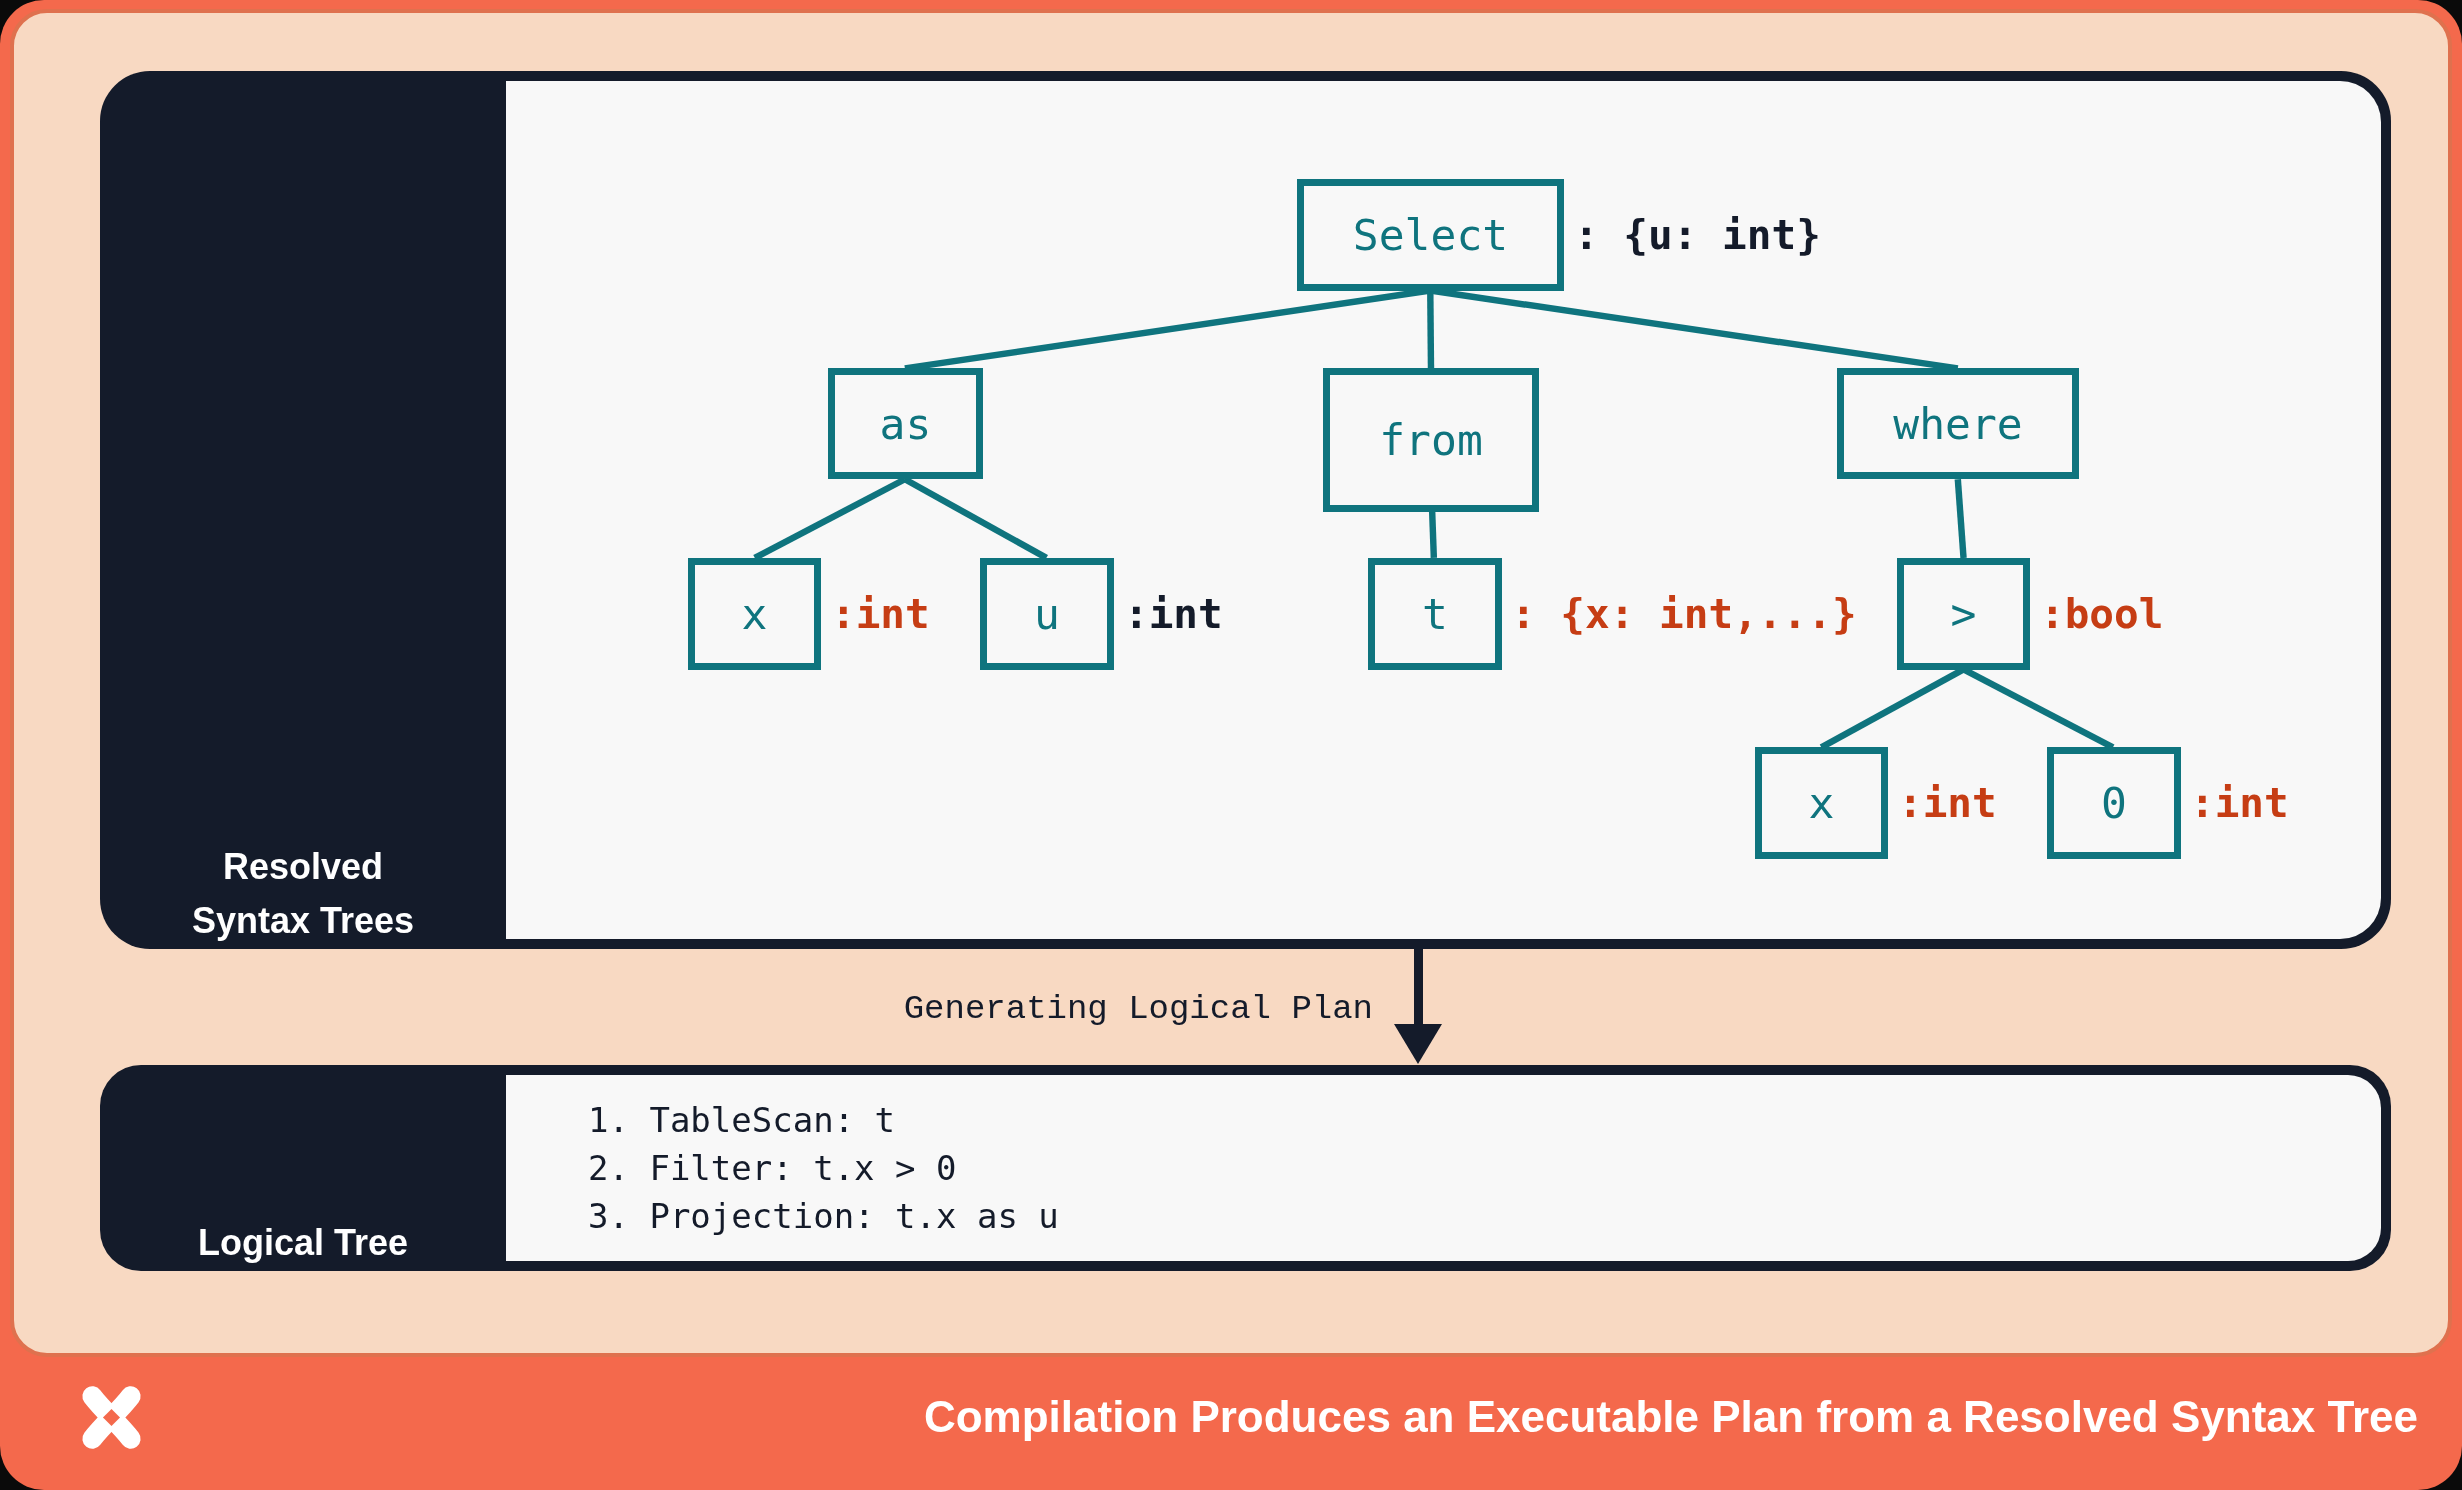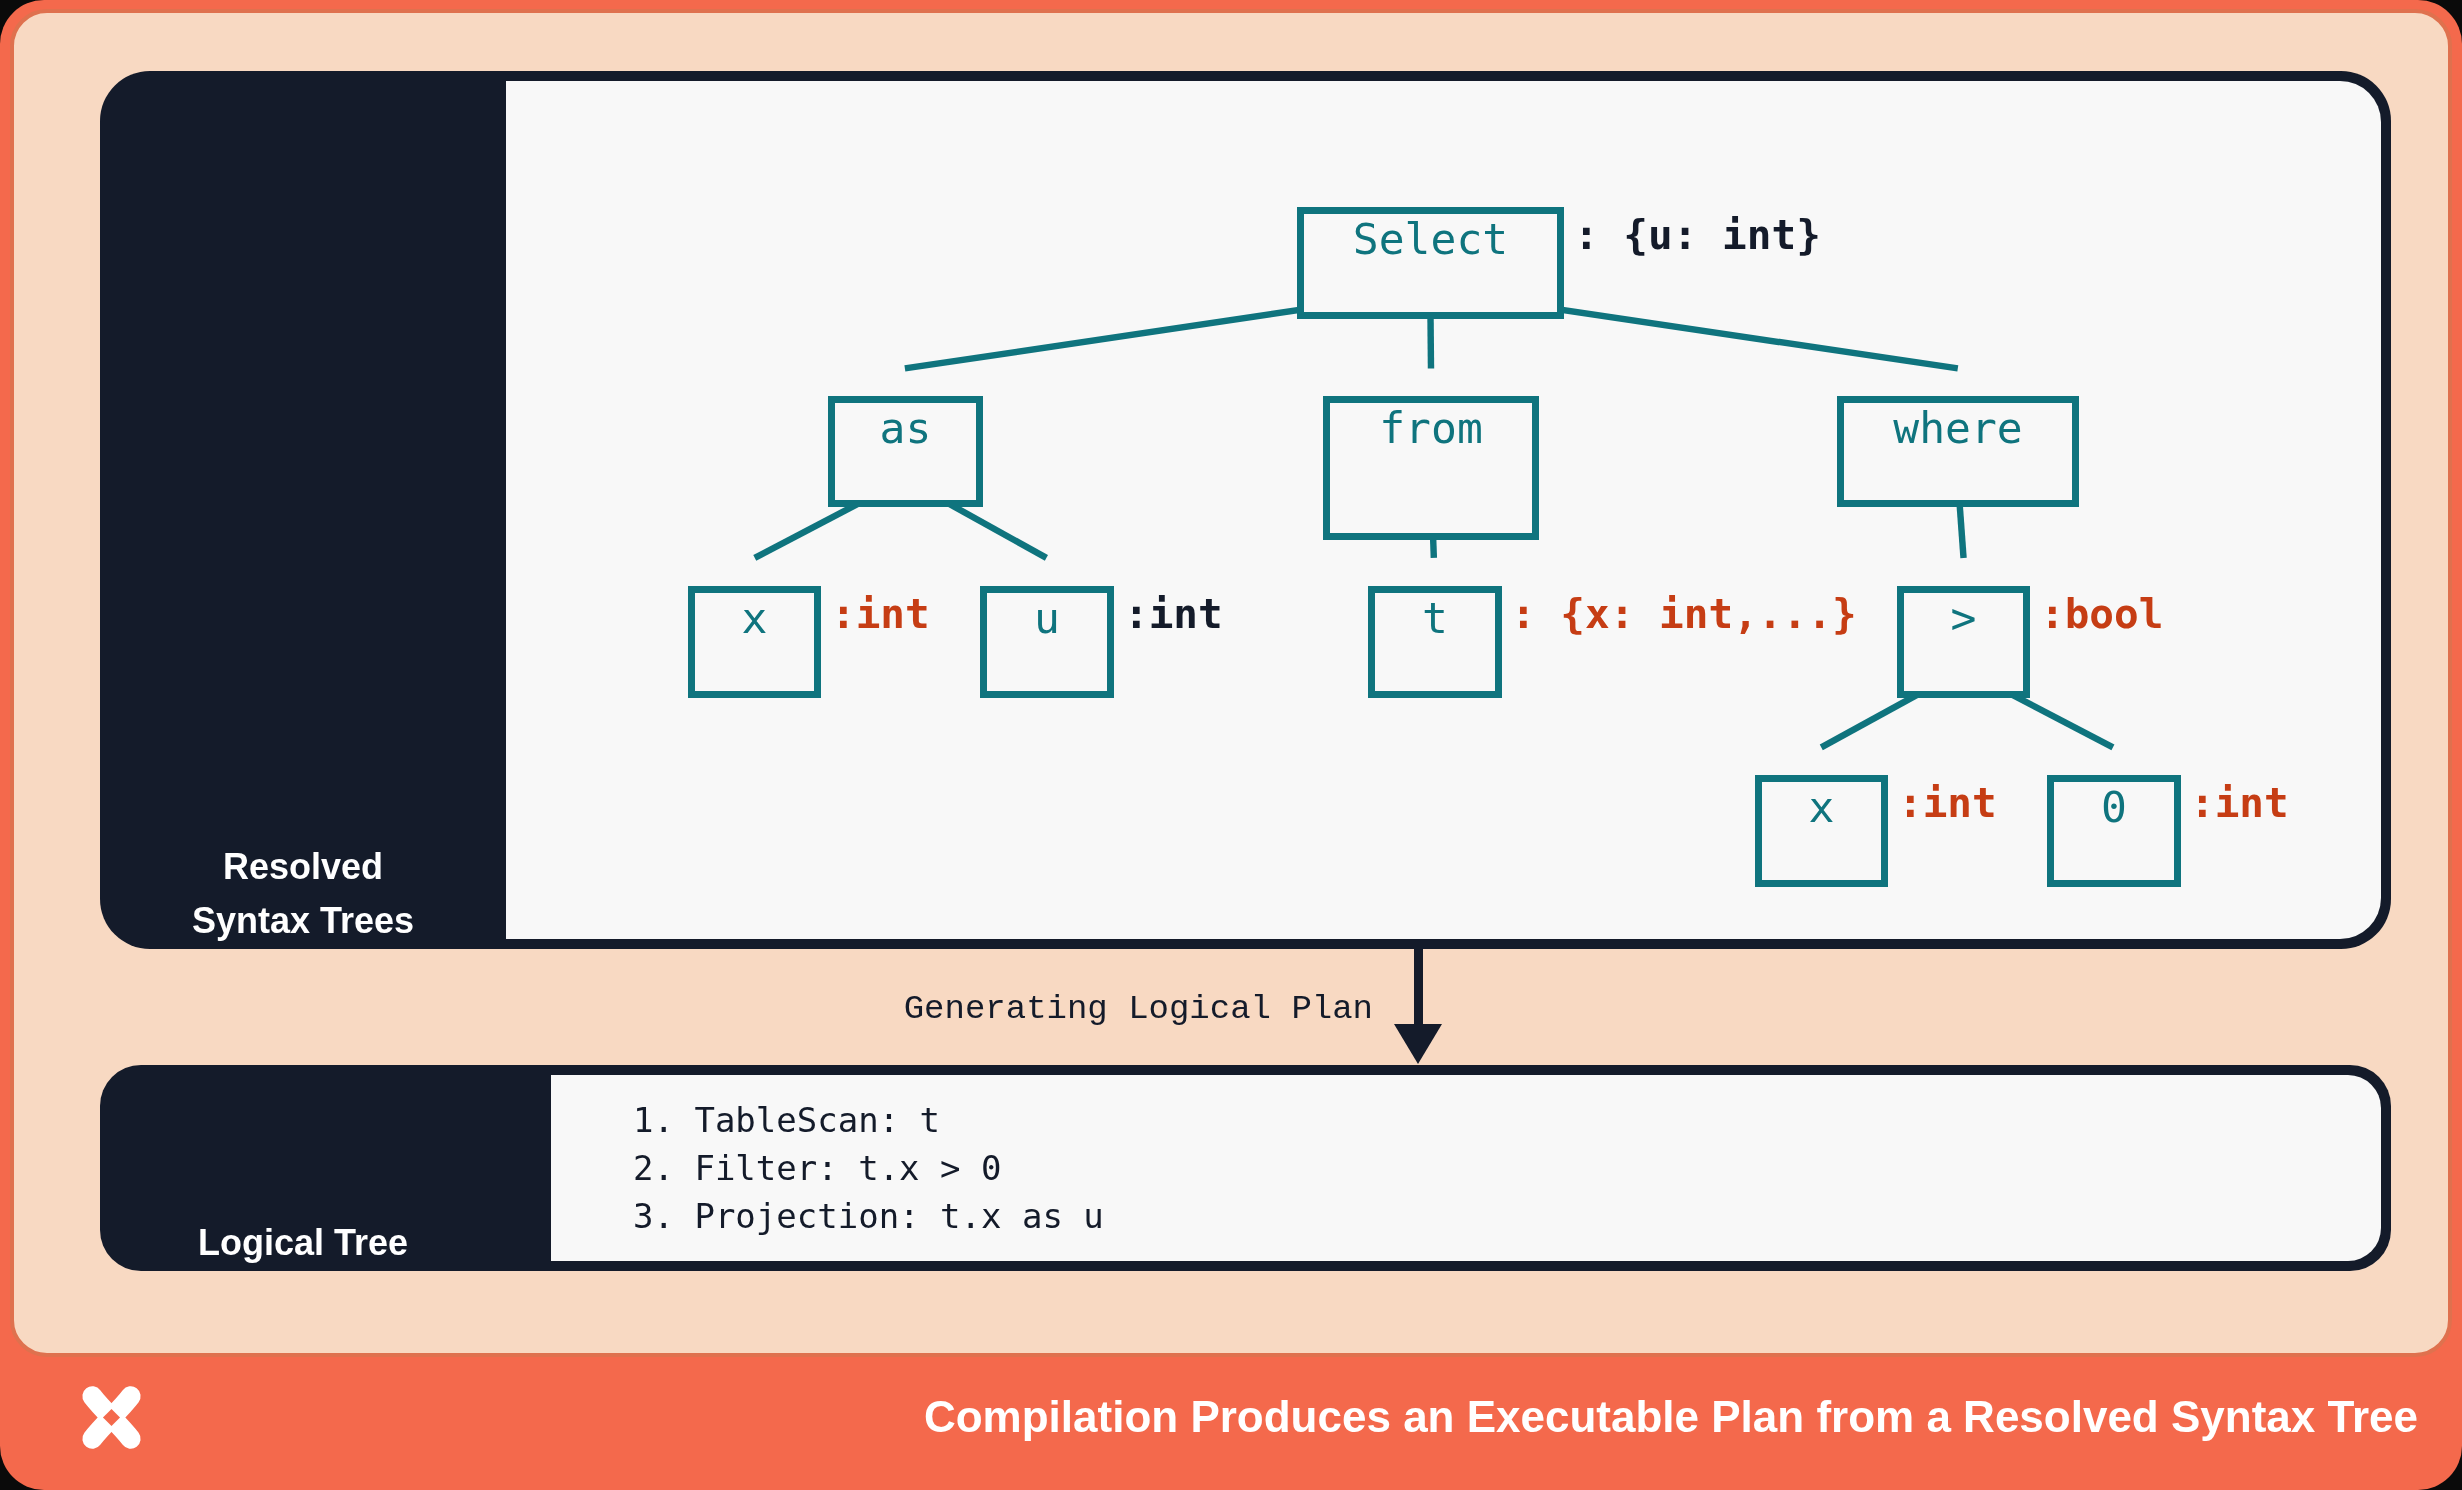--- a/index.html
+++ b/index.html
@@ -9,27 +9,27 @@
          background:#F8D9C2;border:4.3px solid #DF714E;border-radius:37px;}
   .panel{position:absolute;left:100px;width:2291px;background:#141B2A;}
   .panel.top{top:71px;height:878px;border-radius:50px;}
   .panel.bottom{top:1065px;height:206px;border-radius:41px;}
   .panel-sidebar{position:absolute;left:0;top:0;bottom:0;width:406px;
                  display:flex;align-items:flex-end;justify-content:center;}
   .sidebar-label{color:#FFFFFF;font-weight:bold;font-size:36px;line-height:1.52;
                  text-align:center;max-width:265px;}
   .panel-content{position:absolute;left:406px;top:10px;right:10px;bottom:10px;background:#F8F8F8;}
   .panel.top .panel-content{border-radius:0 41px 41px 0;}
-  .panel.bottom .panel-content{border-radius:0 33px 33px 0;margin-left:45px;}
+  .panel.bottom .panel-content{border-radius:0 33px 33px 0;}
 
   .edges{position:absolute;left:0;top:0;width:100%;height:100%;}
   .edges line{stroke:#0F747E;stroke-width:9;}
 
   .node{position:absolute;box-sizing:border-box;border:7.1px solid #0F747E;background:#F8F8F8;
-        display:flex;justify-content:center;margin-top:28px;}
+        display:flex;align-items:center;justify-content:center;}
   .node-label{font-family:"DejaVu Sans Mono",monospace;font-size:43px;color:#0F747E;}
 
   .type-label{position:absolute;display:flex;align-items:center;white-space:pre;
               font-family:"DejaVu Sans Mono",monospace;font-size:41px;font-weight:bold;}
   .c-red{color:#C63D14;}
   .c-navy{color:#141B2A;}
 
   .connector-label{position:absolute;left:701px;top:990px;width:672px;text-align:right;
                    font-family:Liberation Mono, monospace;font-size:34px;color:#141B2A;}
   .arrow-line{position:absolute;left:1414px;top:949px;width:8.6px;height:84px;background:#141B2A;}

